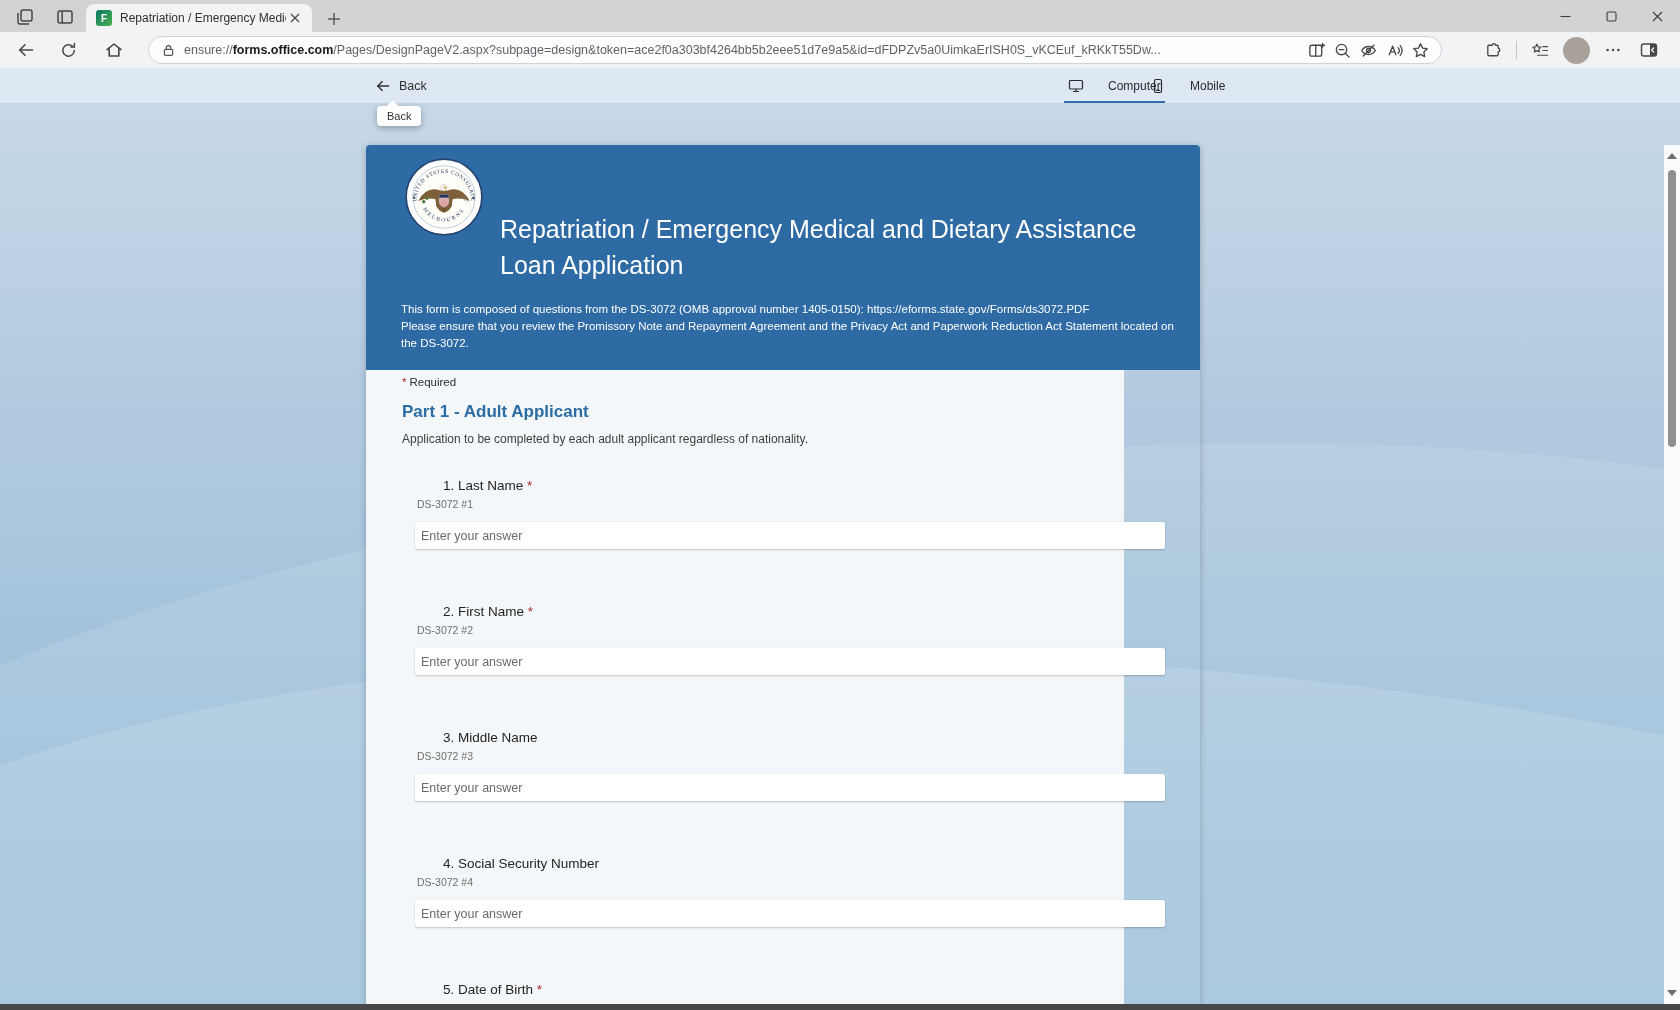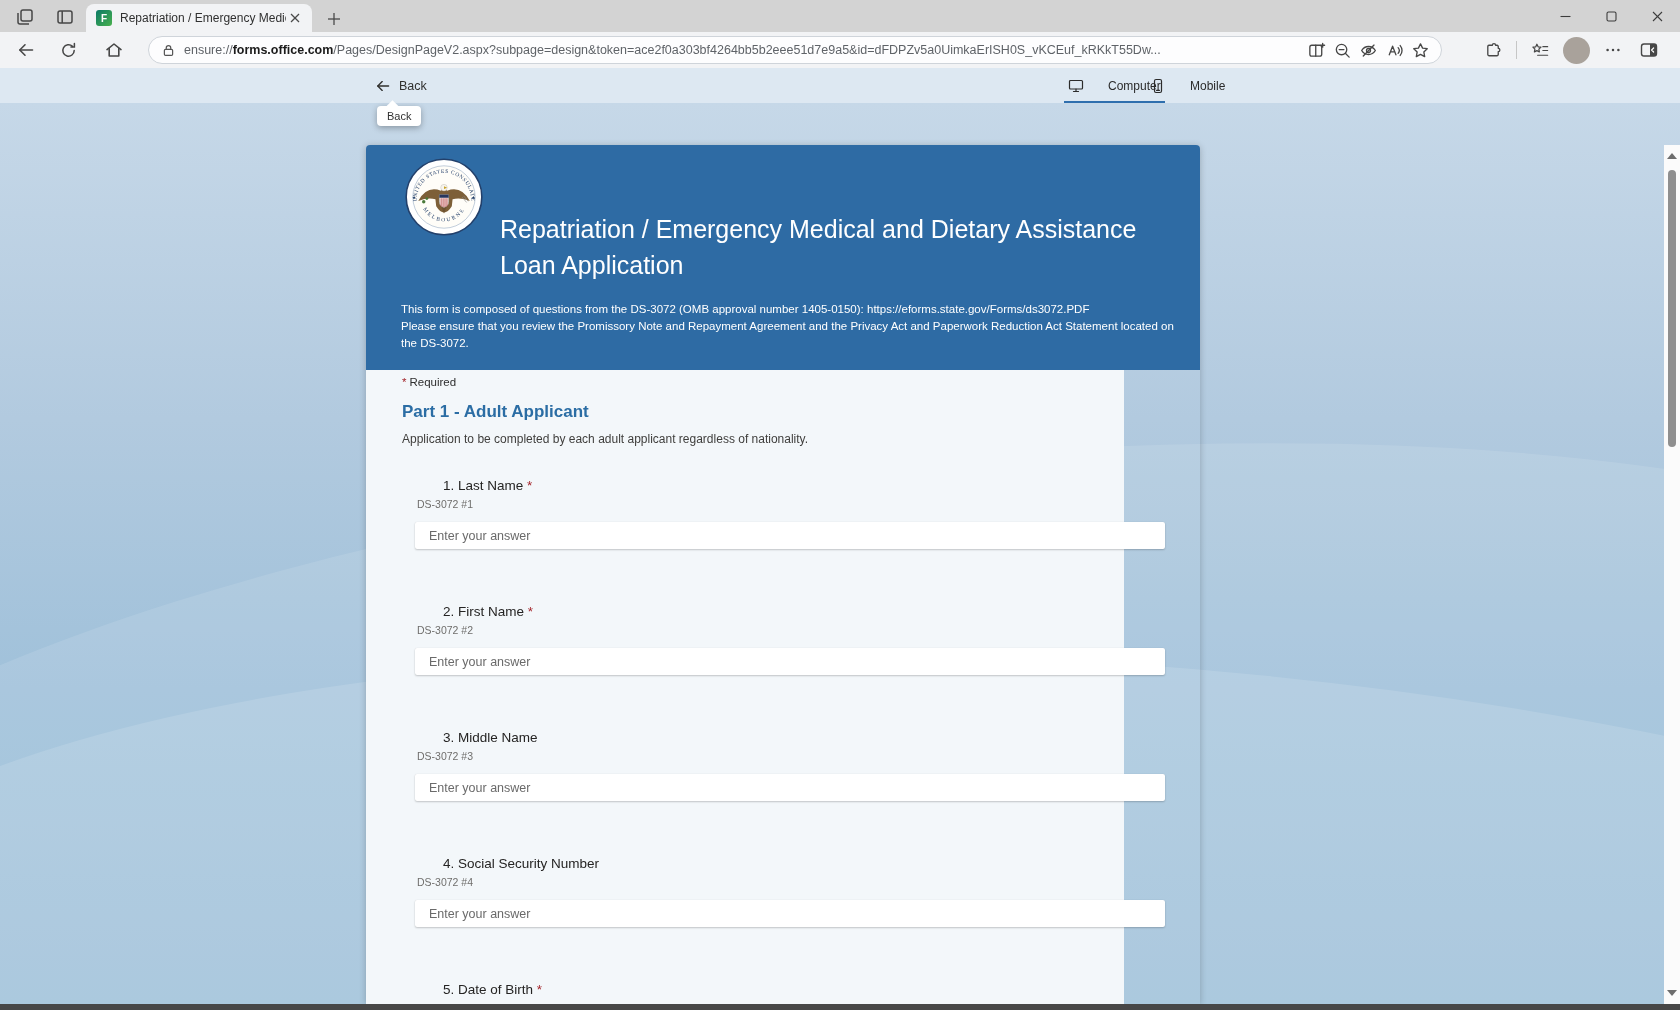--- a/index.html
+++ b/index.html
@@ -63,21 +63,21 @@
   .required-note{position:absolute;left:36px;top:6px;font-size:11.5px;color:#2e2e2e;}
   .required-note .star{color:var(--star_red);margin-right:3px;}
   .section-title{position:absolute;left:36px;top:32px;font-size:17px;font-weight:700;color:var(--accent_blue);}
   .section-sub{position:absolute;left:36px;top:62px;font-size:12px;color:#3f3e3c;}
 
   .question{position:absolute;left:0;width:834px;}
   .q-label{position:absolute;left:37px;top:0;font-size:13.5px;color:#252423;margin-left:40px;}
   .q-star{color:var(--star_red);}
   .q-sub{position:absolute;left:51px;top:20px;font-size:10.5px;color:#6f6e6c;}
   .q-input{position:absolute;left:49px;top:44px;width:750px;height:27px;border:none;border-radius:2px;background:#fff;
-    box-shadow:0 1px 2px rgba(0,0,0,.2),0 0 1px rgba(0,0,0,.12);padding:0 14px;font-size:12.5px;color:#333;font-family:"Liberation Sans",sans-serif;}
+    box-shadow:0 1px 2px rgba(0,0,0,.2),0 0 1px rgba(0,0,0,.12);padding:0 6px;font-size:12.5px;color:#333;font-family:"Liberation Sans",sans-serif;}
   .q-input::placeholder{color:#6a6a6a;}
   .q1{top:108px;} .q2{top:234px;} .q3{top:360px;} .q4{top:486px;} .q5{top:612px;}
 
   
   .scrollbar{position:absolute;left:1664px;top:145px;width:16px;height:859px;background:#fbfbfb;z-index:30;}
   .sb-thumb{position:absolute;left:4px;top:25px;width:8px;height:277px;background:#8f8f8f;border-radius:4px;}
   .sb-arrow{position:absolute;left:3px;width:0;height:0;border-left:5px solid transparent;border-right:5px solid transparent;}
   .sb-up{top:8px;border-bottom:6px solid #6d6d6d;}
   .sb-down{bottom:8px;border-top:6px solid #6d6d6d;}
 

